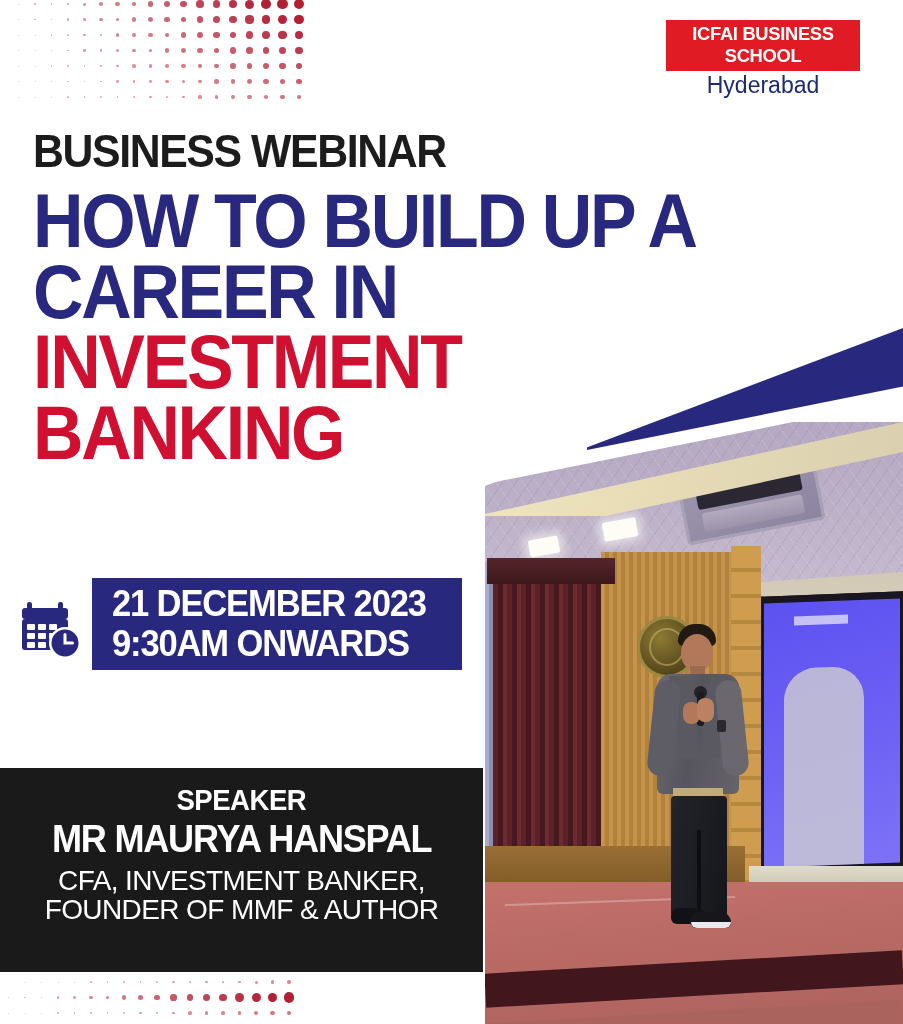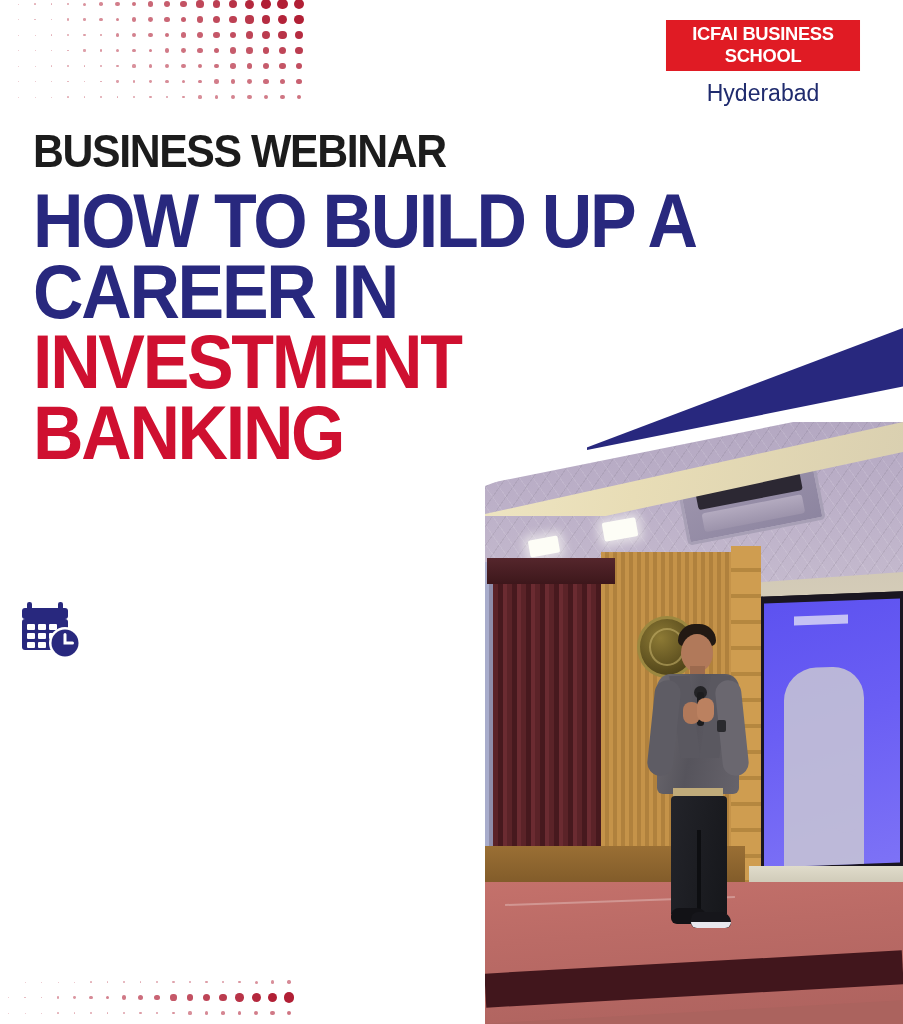--- a/index.html
+++ b/index.html
@@ -270,21 +270,21 @@
   #logo-ibs {
     font-family:"Liberation Serif", serif; font-weight:bold;
     font-size:72px; line-height:.92; color:#1f2b6e; letter-spacing:1px;
   }
   #logo-bar {
     background:#e01b24; color:#ffffff; font-size:18.5px; font-weight:bold;
     letter-spacing:-.3px; padding:3px 2px 4px; margin-top:2px;
     transform:scaleX(.99);
   }
   #logo-city {
-    color:#1f2b6e; font-size:23px; margin-top:9px; letter-spacing:0px;
+    color:#1f2b6e; font-size:23px; margin-top:1px; letter-spacing:0px;
   }
 </style>
 </head>
 <body>
 
 <div id="poster">
 
   <div class="dot-grid" id="dots-top">
       <div class="dot" style="width: 1px; height: 1px; left: 16px; top: -0.5px; background: rgb(177, 31, 53); opacity: 0.3;"></div>
       <div class="dot" style="width: 1.2px; height: 1.2px; left: 32.4px; top: -0.6px; background: rgb(177, 31, 53); opacity: 0.34;"></div>
@@ -564,15 +564,24 @@
         <rect x="29" y="35" width="8" height="6" rx="1"></rect>
         <rect x="7" y="44" width="8" height="6" rx="1"></rect>
         <rect x="18" y="44" width="8" height="6" rx="1"></rect>
       </g>
       <circle cx="45" cy="45" r="16" fill="#ffffff"></circle>
       <circle cx="45" cy="45" r="13.5" fill="#28287e"></circle>
       <path d="M45 36.5 L45 45 L52.5 45" stroke="#ffffff" stroke-width="3" stroke-linecap="round" fill="none"></path>
     </svg>
   </div>
 
-
+  <div id="date-badge">
+    <div class="line">21 DECEMBER 2023</div>
+    <div class="line">9:30AM ONWARDS</div>
+  </div>
+
+  <div id="speaker-block">
+    <div id="speaker-label">SPEAKER</div>
+    <div id="speaker-name">MR MAURYA HANSPAL</div>
+    <div id="speaker-title">CFA, INVESTMENT BANKER, FOUNDER OF MMF &amp; AUTHOR</div>
+  </div>
 
 </div>
 
 </body></html>

